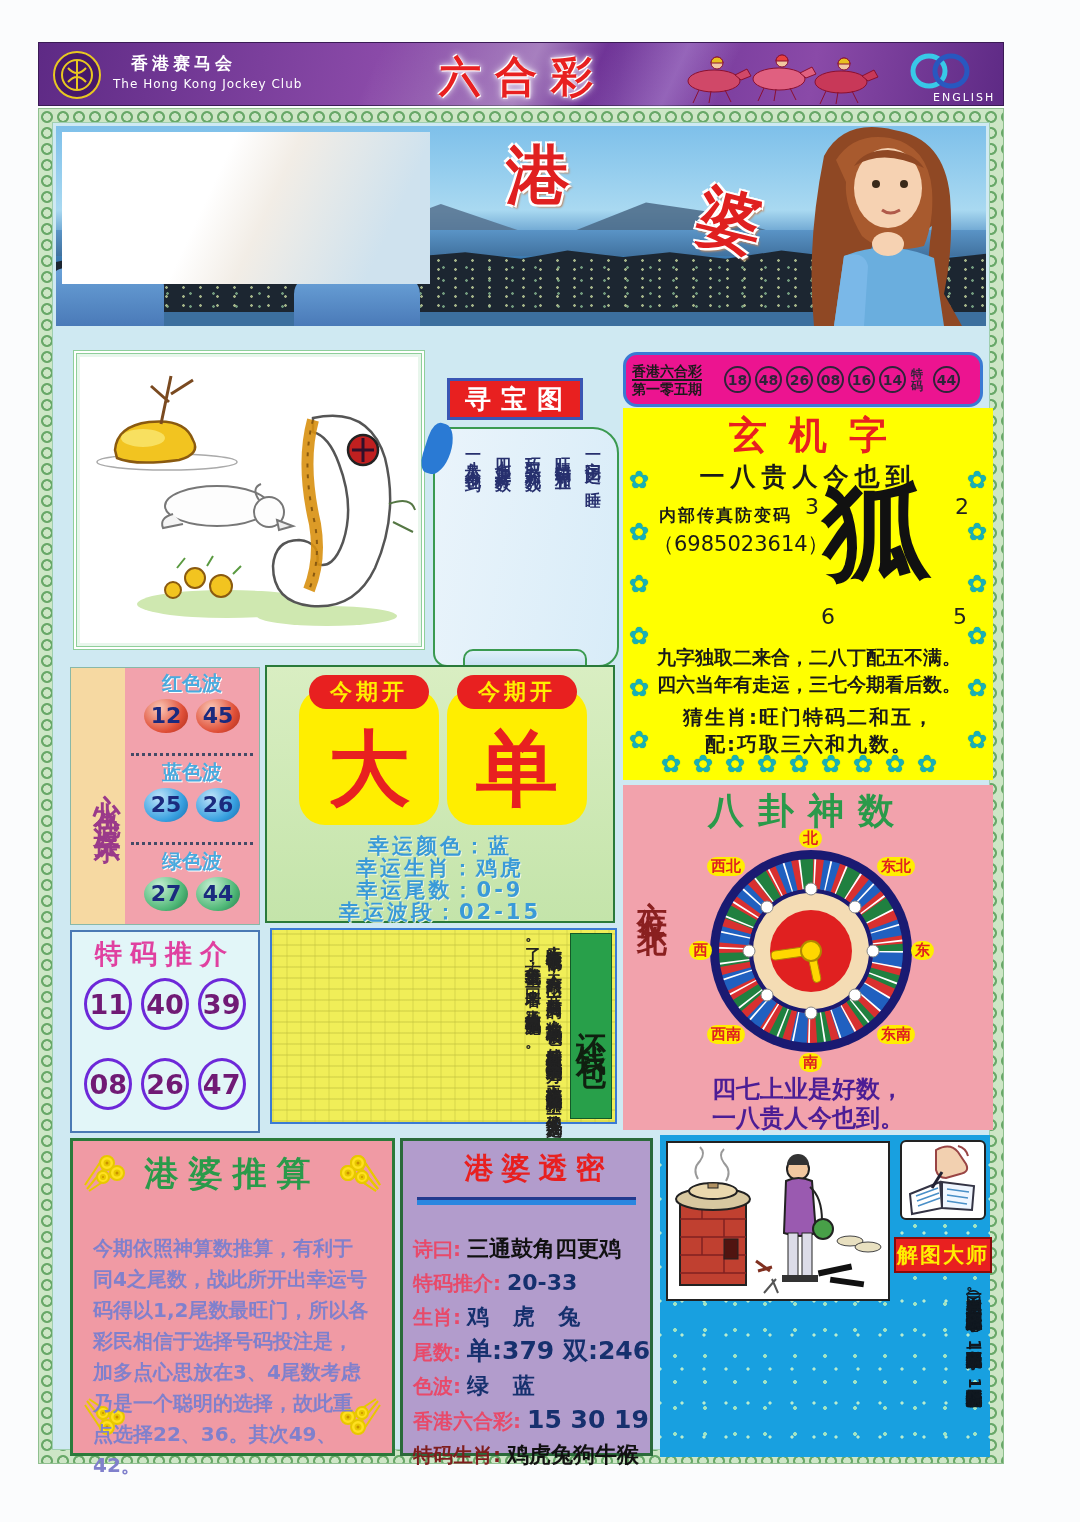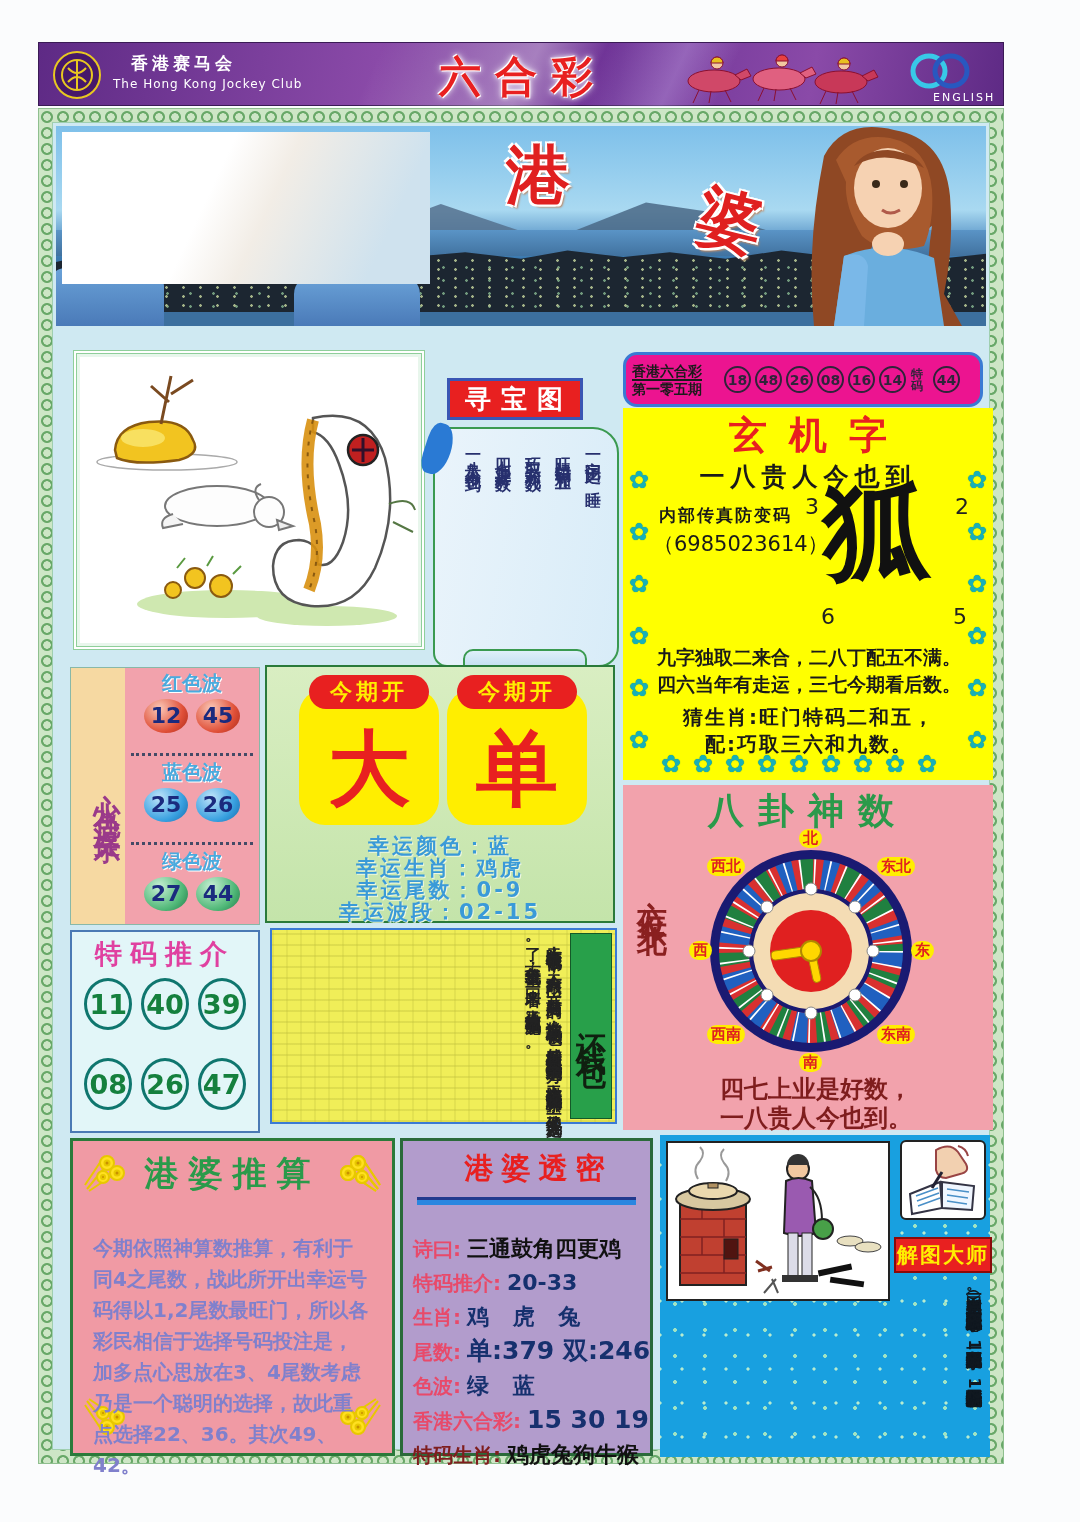--- a/index.html
+++ b/index.html
@@ -95,34 +95,34 @@
   .draw-big{position:absolute;left:0;top:44px;width:140px;text-align:center;font-size:82px;font-weight:bold;color:#e82020;line-height:100px;}
   #draw-lines{position:absolute;left:0;top:168px;width:100%;}
   .draw-line{text-align:center;font-size:21px;font-weight:bold;color:#3a9ad8;letter-spacing:3px;line-height:22px;text-shadow:1px 1px 0 #eef8e0;}
   .draw-line b{font-weight:bold;}
 
   
   #picks{left:17px;top:807px;width:190px;height:203px;background:#e2f6f8;border:2px solid #4a7ab4;}
   #picks-title{text-align:center;font-size:27px;font-weight:bold;color:#e040a0;letter-spacing:8px;margin-top:4px;}
   .pick-row{position:absolute;left:0;width:100%;display:flex;justify-content:space-around;padding:0 8px;}
   #prow1{top:46px;}#prow2{top:126px;}
-  .pick{width:48px;height:52px;border:3px solid #0f766e;border-radius:50%;color:#15803d;font-size:27px;font-weight:bold;text-align:center;line-height:48px;}
+  .pick{width:48px;height:52px;border:3px solid #6d28d9;border-radius:50%;color:#701a75;font-size:27px;font-weight:bold;text-align:center;line-height:48px;}
 
   
   #storybox{left:217px;top:805px;width:347px;height:196px;background:#f0ee58;border:2px solid #3a7ad4;background-image:repeating-linear-gradient(0deg,rgba(190,190,60,.35) 0 2px,transparent 2px 11px),repeating-linear-gradient(90deg,rgba(190,190,60,.25) 0 2px,transparent 2px 14px);}
   #story-text{position:absolute;right:50px;top:5px;height:184px;width:240px;writing-mode:vertical-rl;font-size:16px;color:#222;line-height:21px;letter-spacing:1px;font-weight:bold;}
   #story-strip{position:absolute;right:3px;top:3px;width:42px;height:186px;background:#28a04a;border:1px solid #145a28;writing-mode:vertical-rl;text-align:center;font-size:30px;font-weight:bold;color:#102010;letter-spacing:14px;padding-top:6px;}
 
   
   #bagua{left:570px;top:662px;width:370px;height:345px;background:#f2a2ac;}
   #bagua-title{text-align:center;font-size:36px;font-weight:bold;color:#2a9a4a;letter-spacing:14px;margin-top:2px;}
   #bagua-side{position:absolute;left:8px;top:92px;writing-mode:vertical-rl;font-size:30px;font-weight:bold;color:#8a2020;letter-spacing:8px;}
   #compass{position:absolute;left:66px;top:42px;width:245px;height:245px;}
   .dir{position:absolute;background:#ffee00;color:#e02020;font-weight:bold;font-size:15px;border-radius:12px;padding:1px 4px;line-height:17px;}
-  #bagua-verse{position:absolute;left:8px;top:290px;width:100%;text-align:center;font-size:24px;font-weight:bold;color:#7f1d1d;line-height:29px;}
+  #bagua-verse{position:absolute;left:0;top:290px;width:100%;text-align:center;font-size:24px;font-weight:bold;color:#4c1d95;line-height:29px;}
 
   
   #tuisuan{left:17px;top:1015px;width:325px;height:318px;background:#f09aa4;border:3px solid #2a7a3a;}
   #tuisuan-title{text-align:center;font-size:34px;font-weight:bold;color:#2a9a4a;letter-spacing:10px;margin-top:10px;}
   #tuisuan-body{position:absolute;left:0;top:92px;padding:0 20px;font-size:20px;font-weight:bold;color:#8080cc;line-height:31px;}
   .bouquet{position:absolute;width:52px;height:52px;}
   #bq1{left:6px;top:4px;}#bq2{right:6px;top:4px;transform:scaleX(-1);}#bq3{left:6px;bottom:8px;transform:scaleY(-1);}#bq4{right:6px;bottom:8px;transform:scale(-1,-1);}
 
   
   #toumi{left:347px;top:1015px;width:253px;height:318px;background:#b29ccc;border:3px solid #2a6a3a;}

